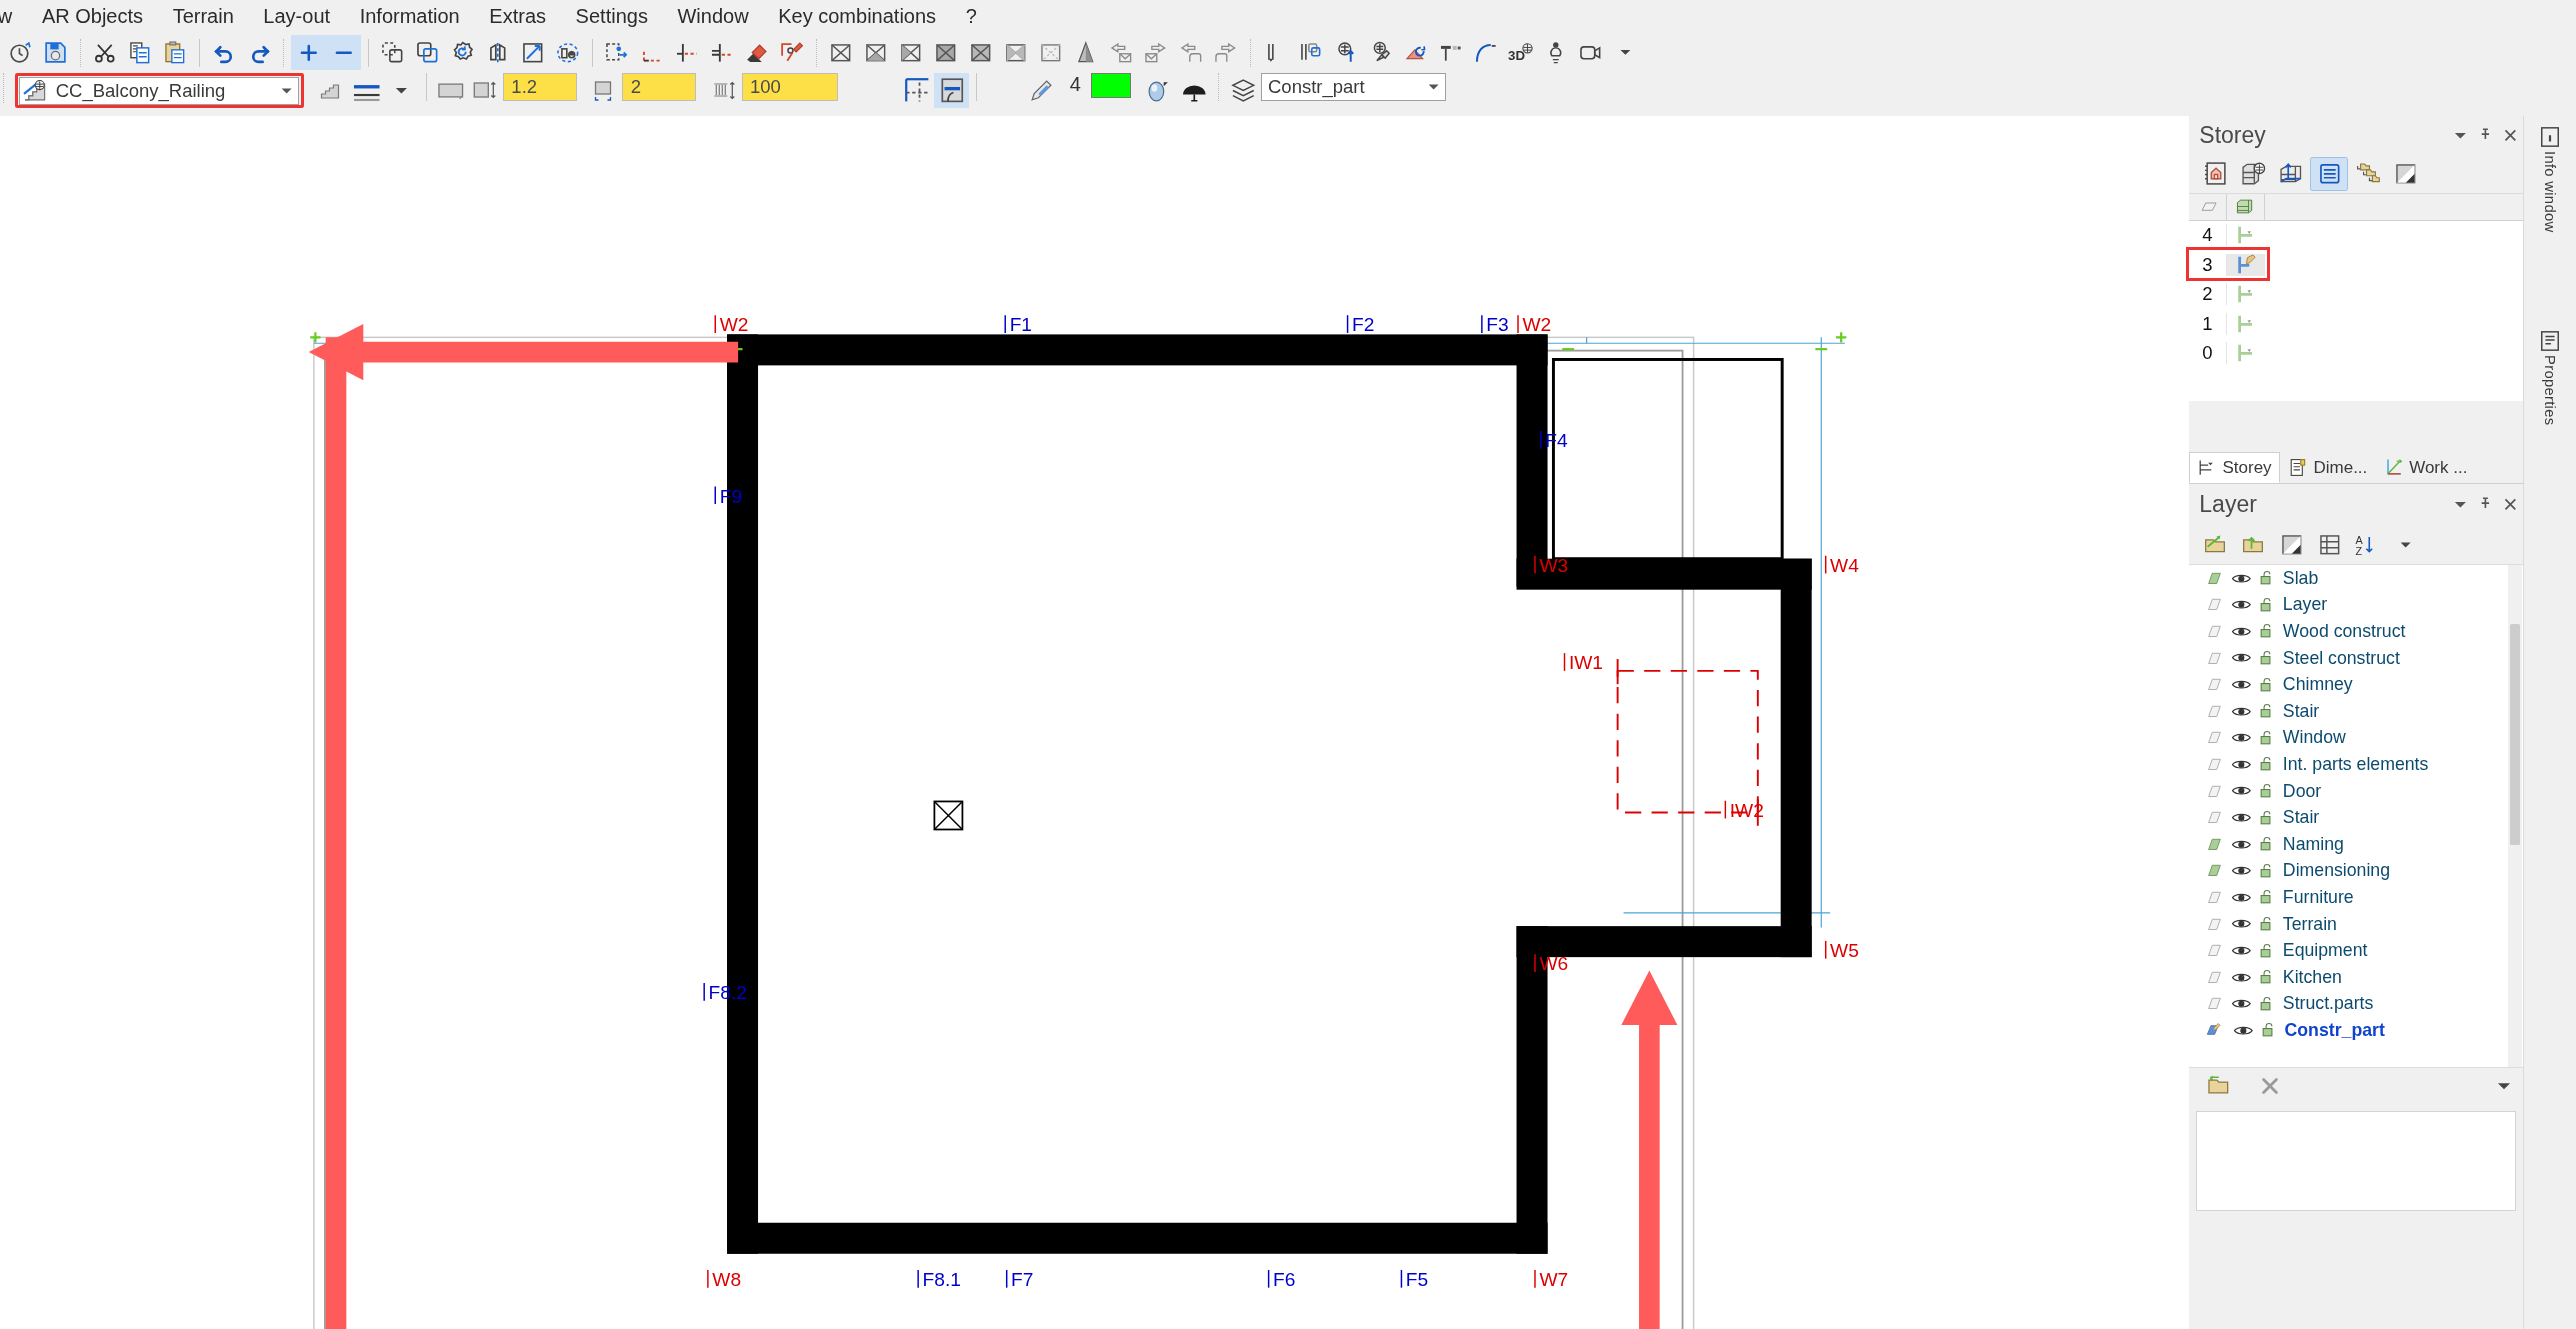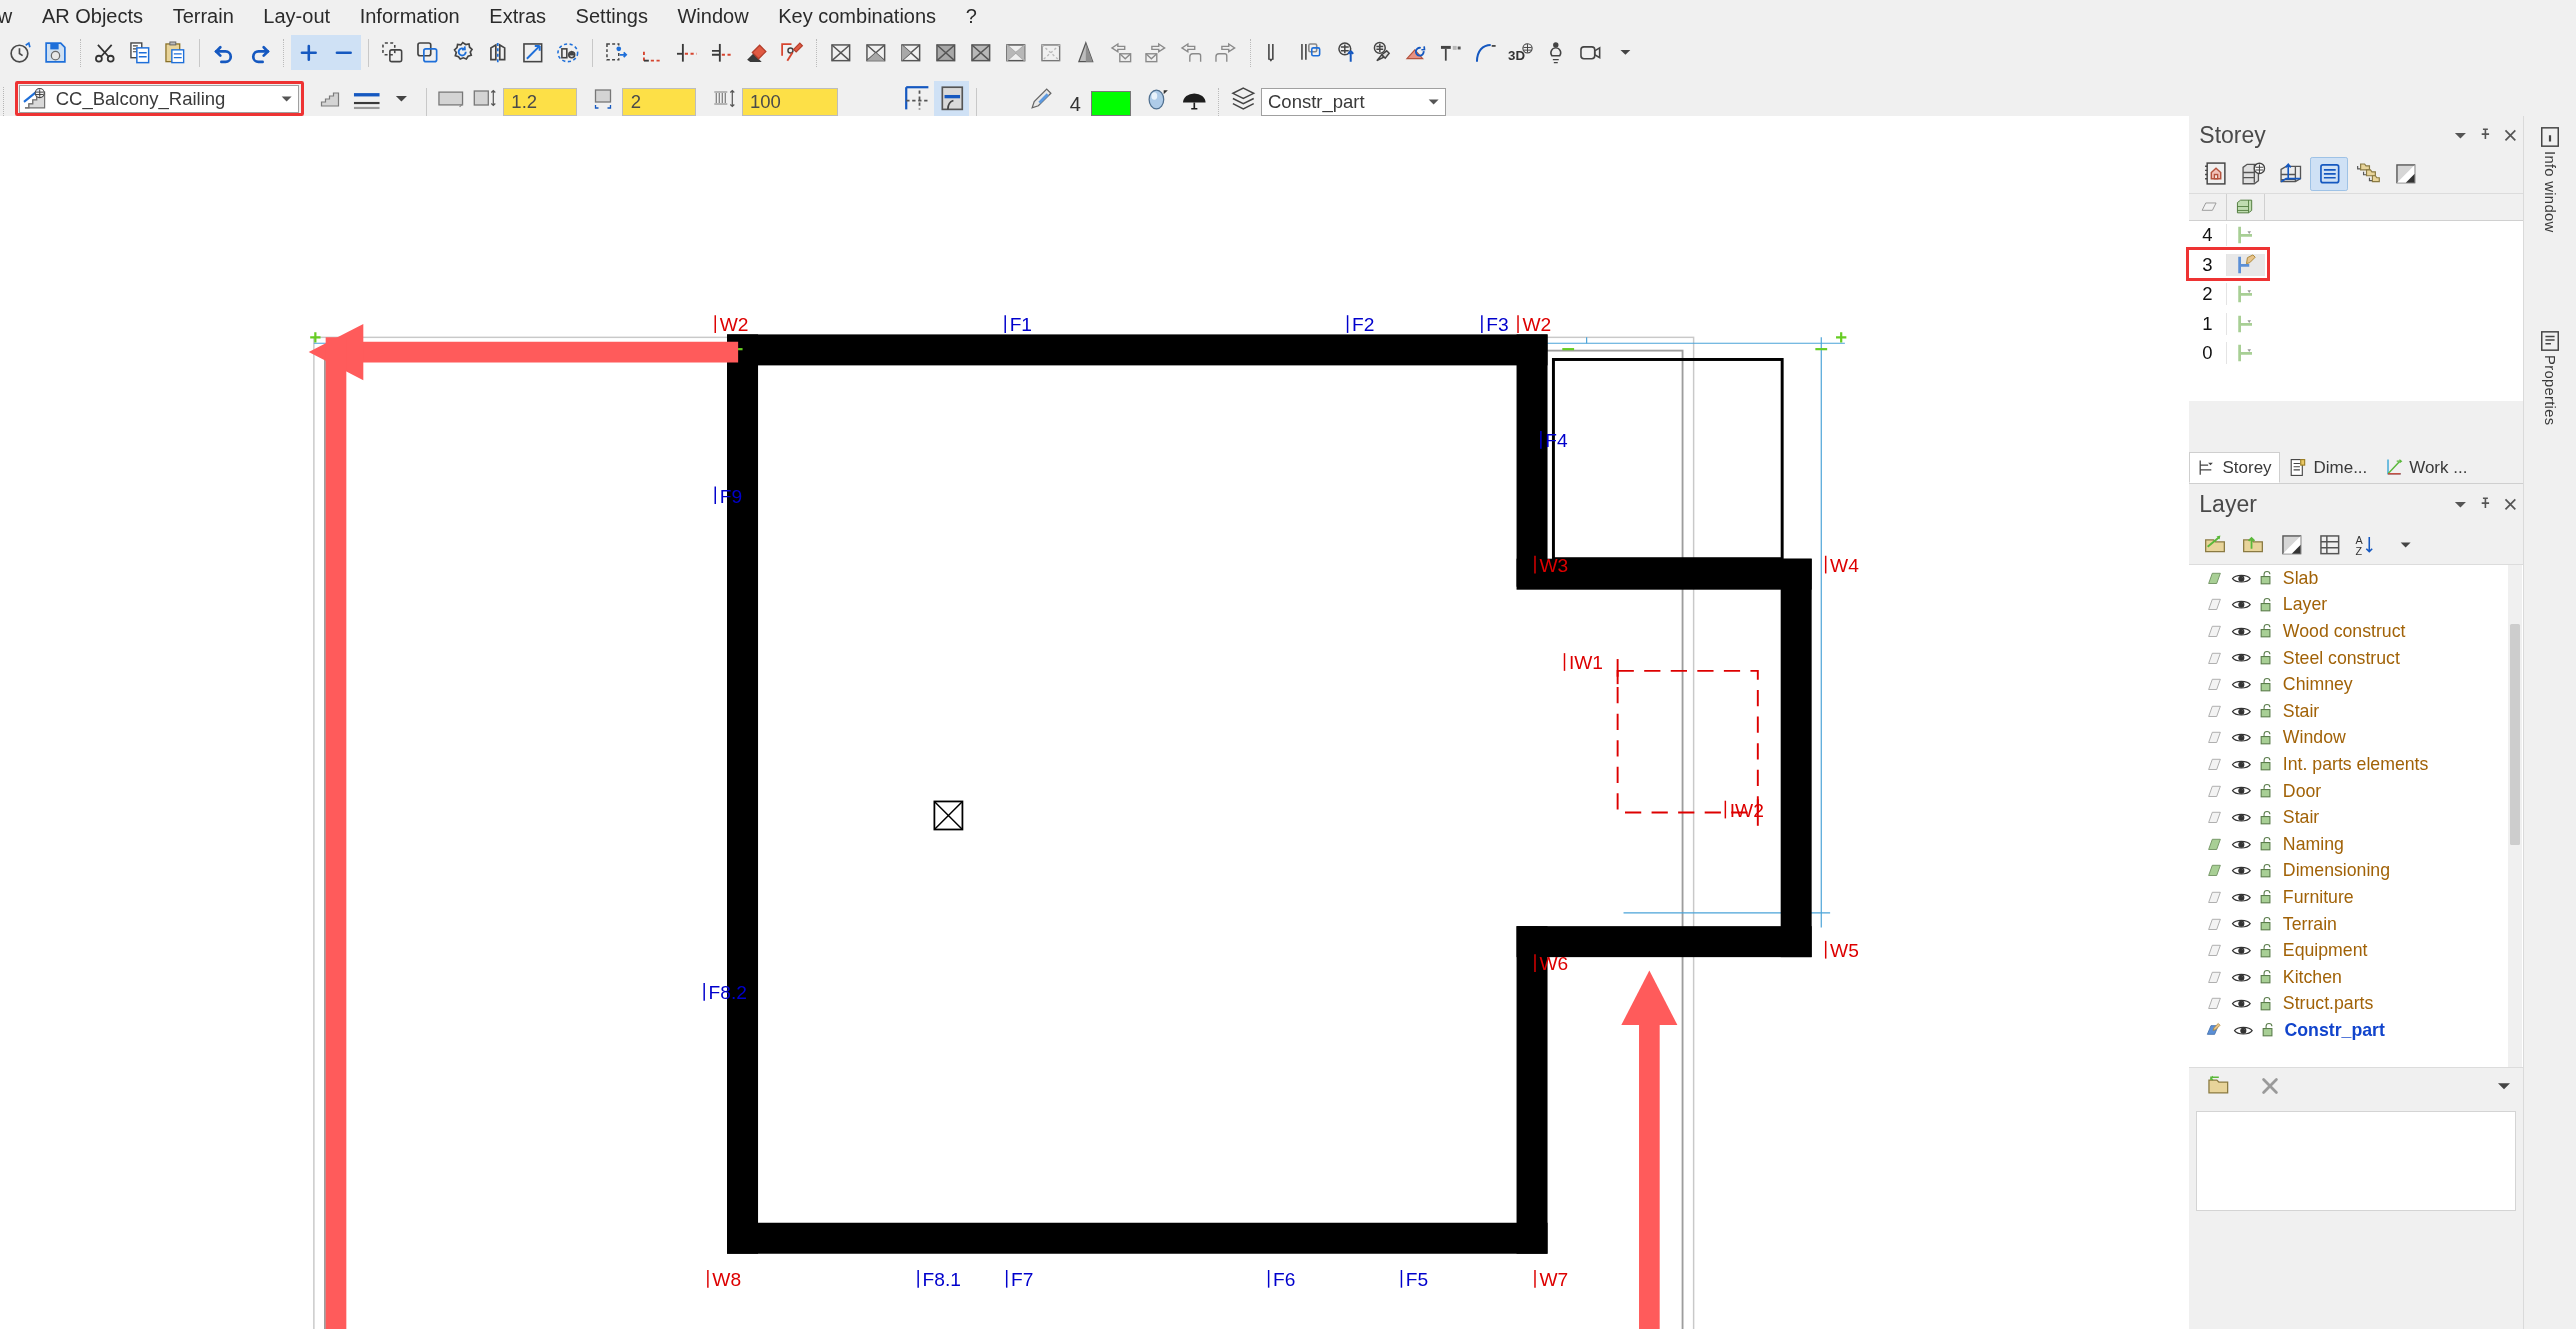--- a/index.html
+++ b/index.html
@@ -35,21 +35,21 @@
   }
   .tb-btn.active-cell { background: #cfe1f5; }
   .sep { width: 1.5px; height: 28px; margin: 0 6.6px; flex: 0 0 auto;
          border-left: 1.5px dotted #bbb; }
   .sep-solid { width: 0.7px; height: 28px; margin: 0 6.6px; flex: 0 0 auto; background: #c8c8c8; }
   .tb-gap { width: 10.3px; flex: 0 0 auto; }
 
   
   .toolbar2 {
     position: absolute; left: 0; top: 73px; width: 2316px; height: 43px;
-    background: #f0f0f0; display: flex; align-items: flex-end; padding-left: 3px;
+    background: #f0f0f0; display: flex; align-items: flex-start; padding-left: 3px;
   }
   .grip { width: 5.9px; height: 29.5px; flex: 0 0 auto; margin-right: 5.9px;
           border-left: 1.5px dotted #b6b6b6; }
 
   .combo-highlight {
     border: 3.7px solid #ee3333; border-radius: 2.2px; padding: 1.5px;
     display: flex; align-items: center; flex: 0 0 auto;
     background: #f0f0f0; height: 35px;
   }
   .combo {
@@ -135,21 +135,21 @@
   }
 
   .tabs { display: flex; height: 34px; align-items: flex-end; background: #f0f0f0;
           border-bottom: 0.7px solid #cfcfcf; }
   .tab { display: flex; align-items: center; height: 31px; padding: 0 7.4px; gap: 4.4px;
          font-size: 17px; color: #3a3a3a; border: 0.7px solid transparent; }
   .tab.active { background: #ffffff; border: 0.7px solid #cfcfcf; border-bottom-color: #ffffff; }
 
   .layer-list { background: #ffffff; overflow: hidden; position: relative; }
   .layer-row { display: flex; align-items: center; height: 26.6px; padding-left: 16px; gap: 7.4px; }
-  .layer-name { font-size: 17.7px; color: #a16207; }
+  .layer-name { font-size: 17.7px; color: #0c4a6e; }
   .layer-row.active .layer-name { color: #1144cc; font-weight: bold; }
   .lscroll { position: absolute; right: 1.5px; top: 0; width: 13.3px; height: 100%; background: #f0f0f0; }
   .lscroll-thumb { position: absolute; right: 1.5px; width: 10.3px; background: #cdcdcd; border-radius: 1.5px; }
 
   .layer-footer { height: 37px; display: flex; align-items: center; padding-left: 10.3px;
                   gap: 13.3px; background: #f0f0f0; border-top: 0.7px solid #dcdcdc; }
   .lf-spacer { flex: 1 1 auto; }
 
   .bottom-blank { background: #ffffff; border: 0.7px solid #d4d4d4; }
 

